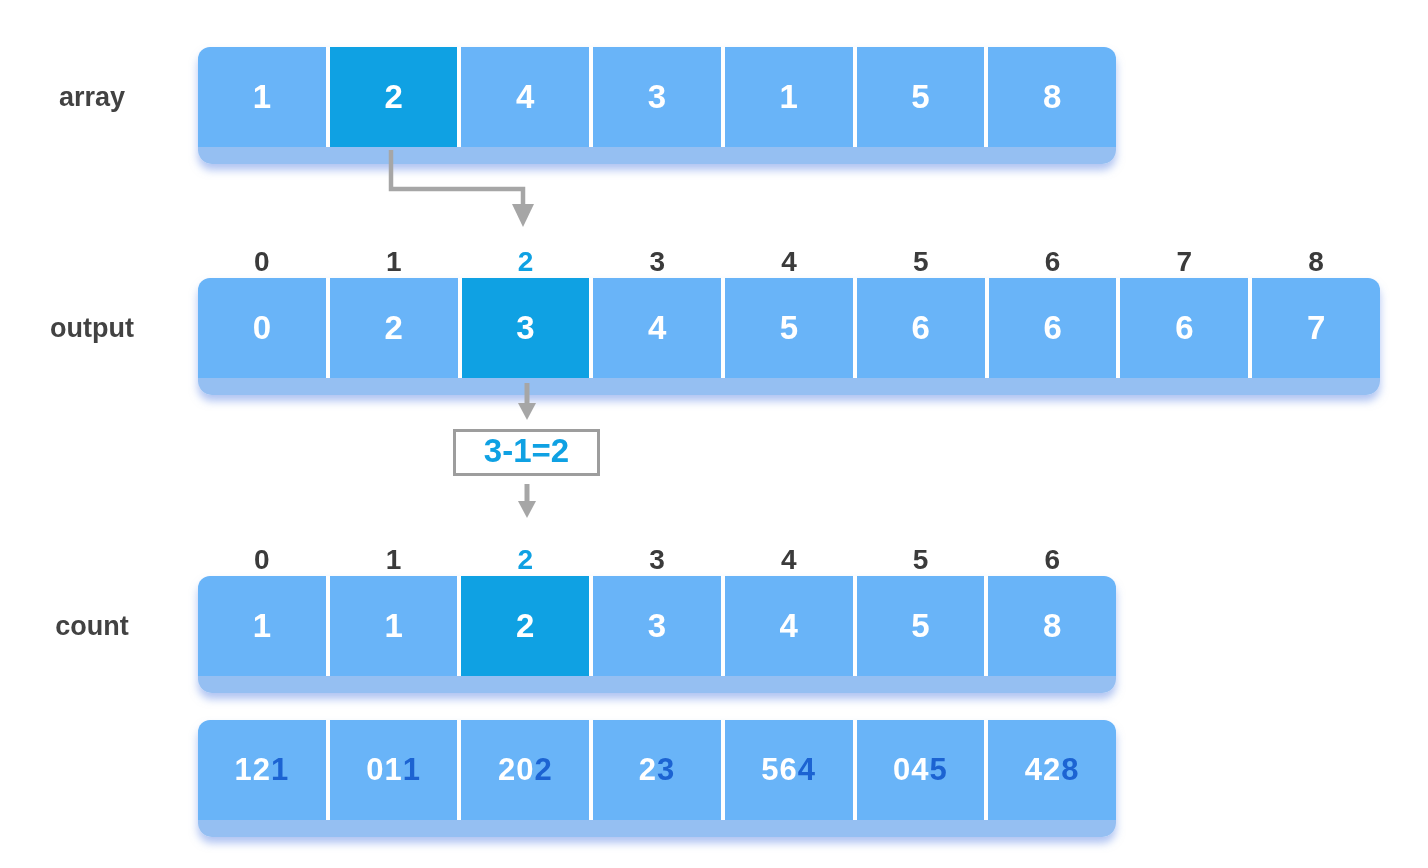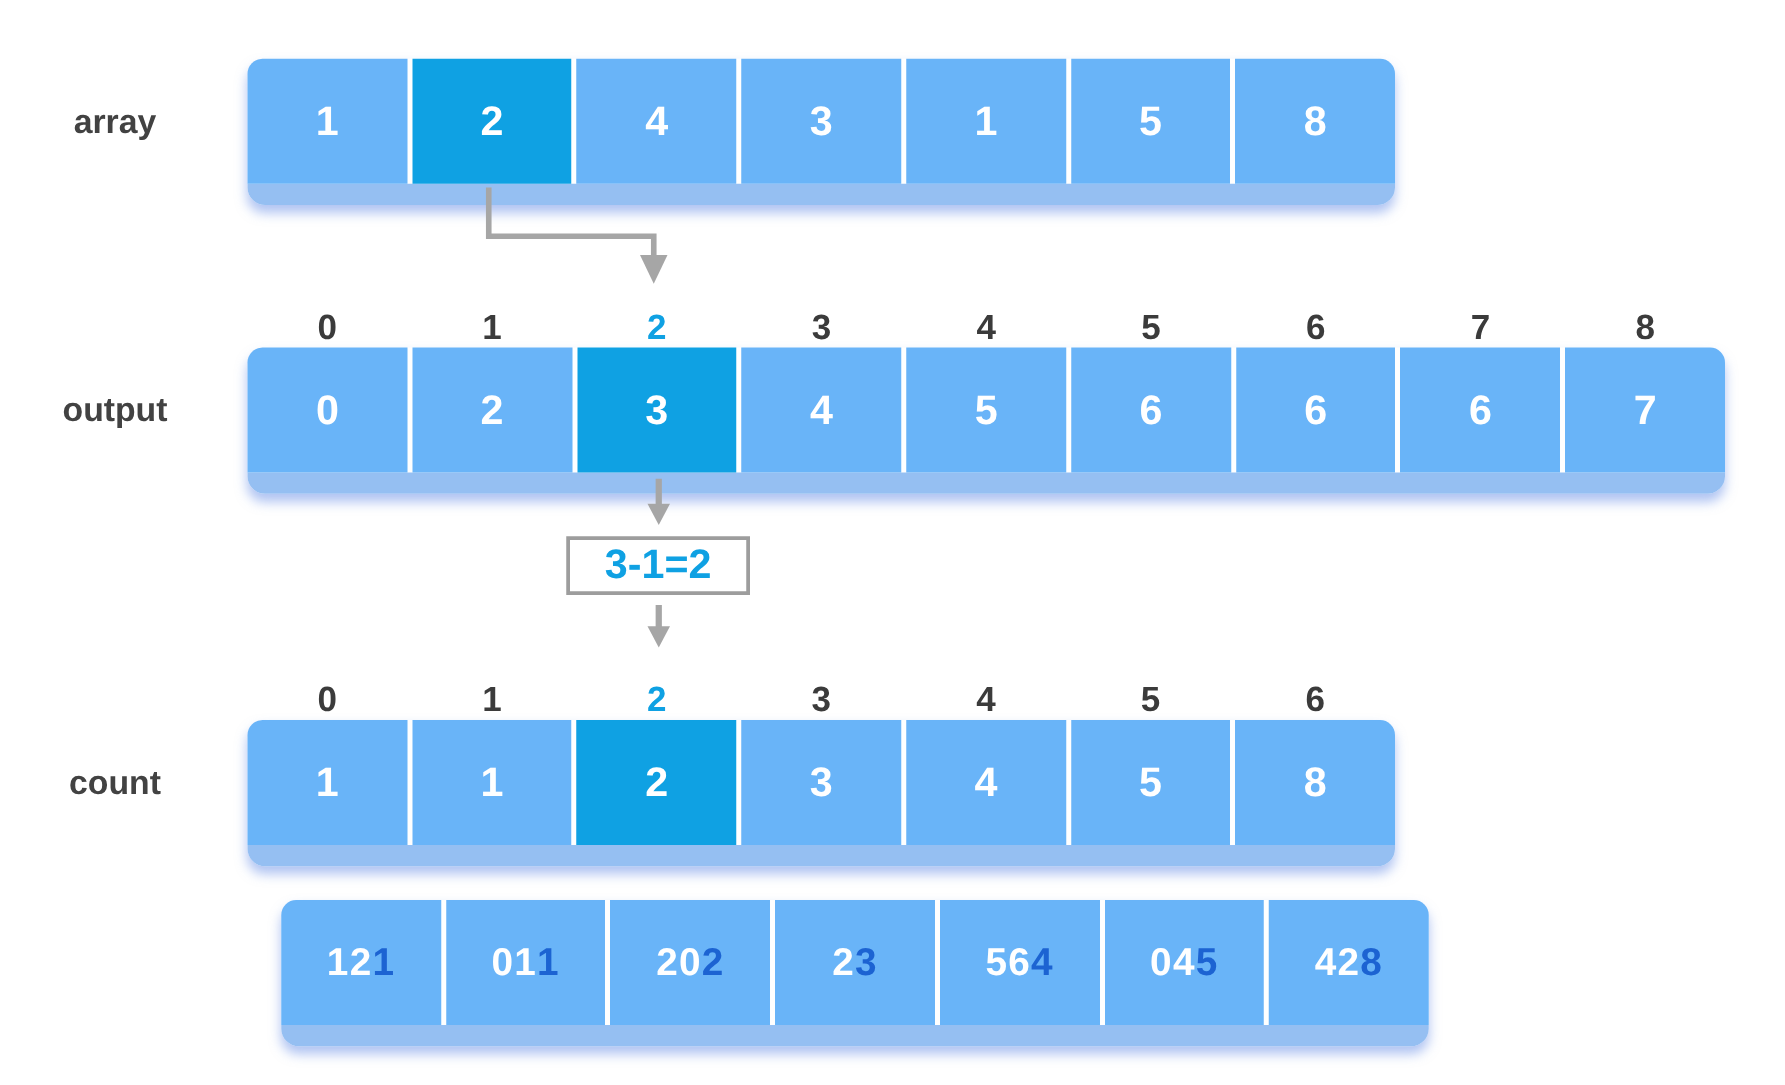--- a/index.html
+++ b/index.html
@@ -111,21 +111,21 @@
       <div class="cell">1</div>
       <div class="cell hl">2</div>
       <div class="cell">3</div>
       <div class="cell">4</div>
       <div class="cell">5</div>
       <div class="cell">8</div>
     </div>
     <div class="lip"></div>
   </div>
 
-  <div class="bar" style="left:198px;top:720px;width:918px;margin-left:27px;">
+  <div class="bar" style="left:198px;top:720px;width:918px;">
     <div class="cells">
       <div class="cell digitcell">
           <span>12</span>
           <span class="b">1</span>
         </div>
       <div class="cell digitcell">
           <span>01</span>
           <span class="b">1</span>
         </div>
       <div class="cell digitcell">

